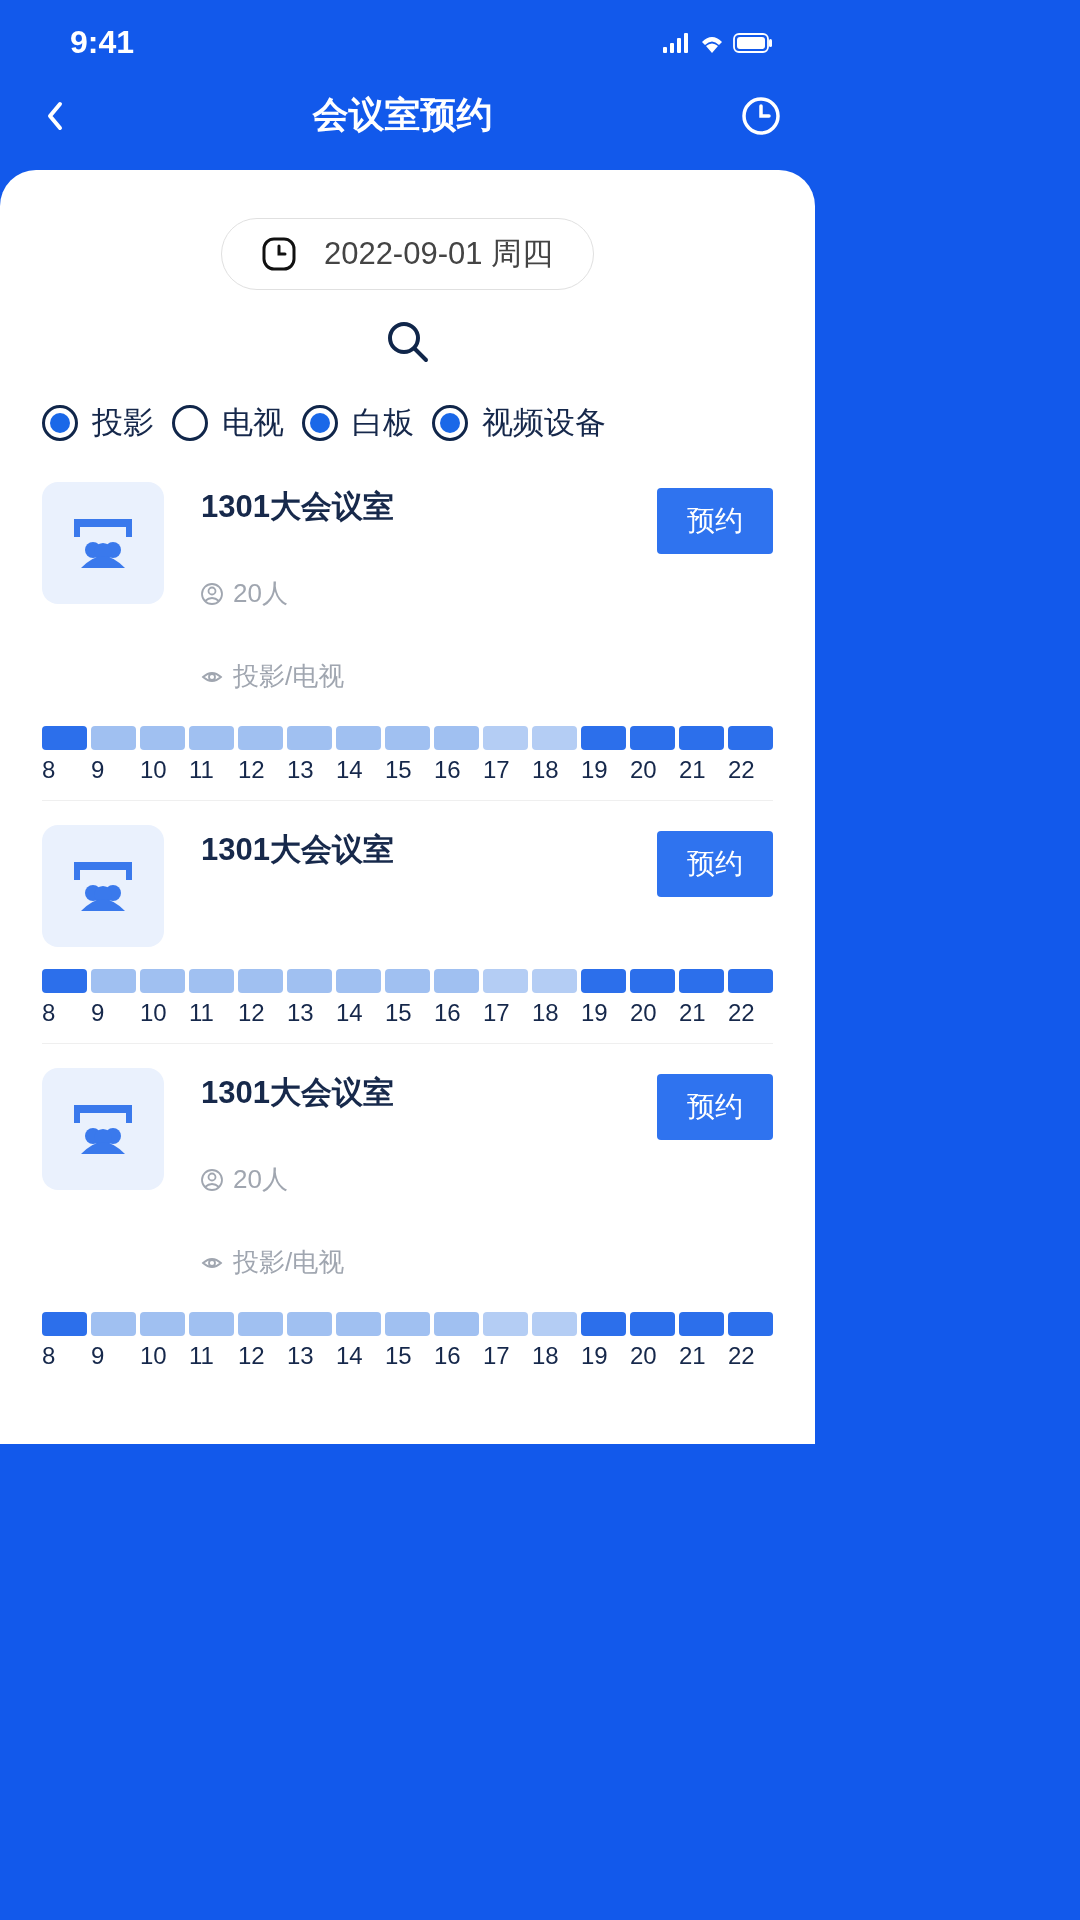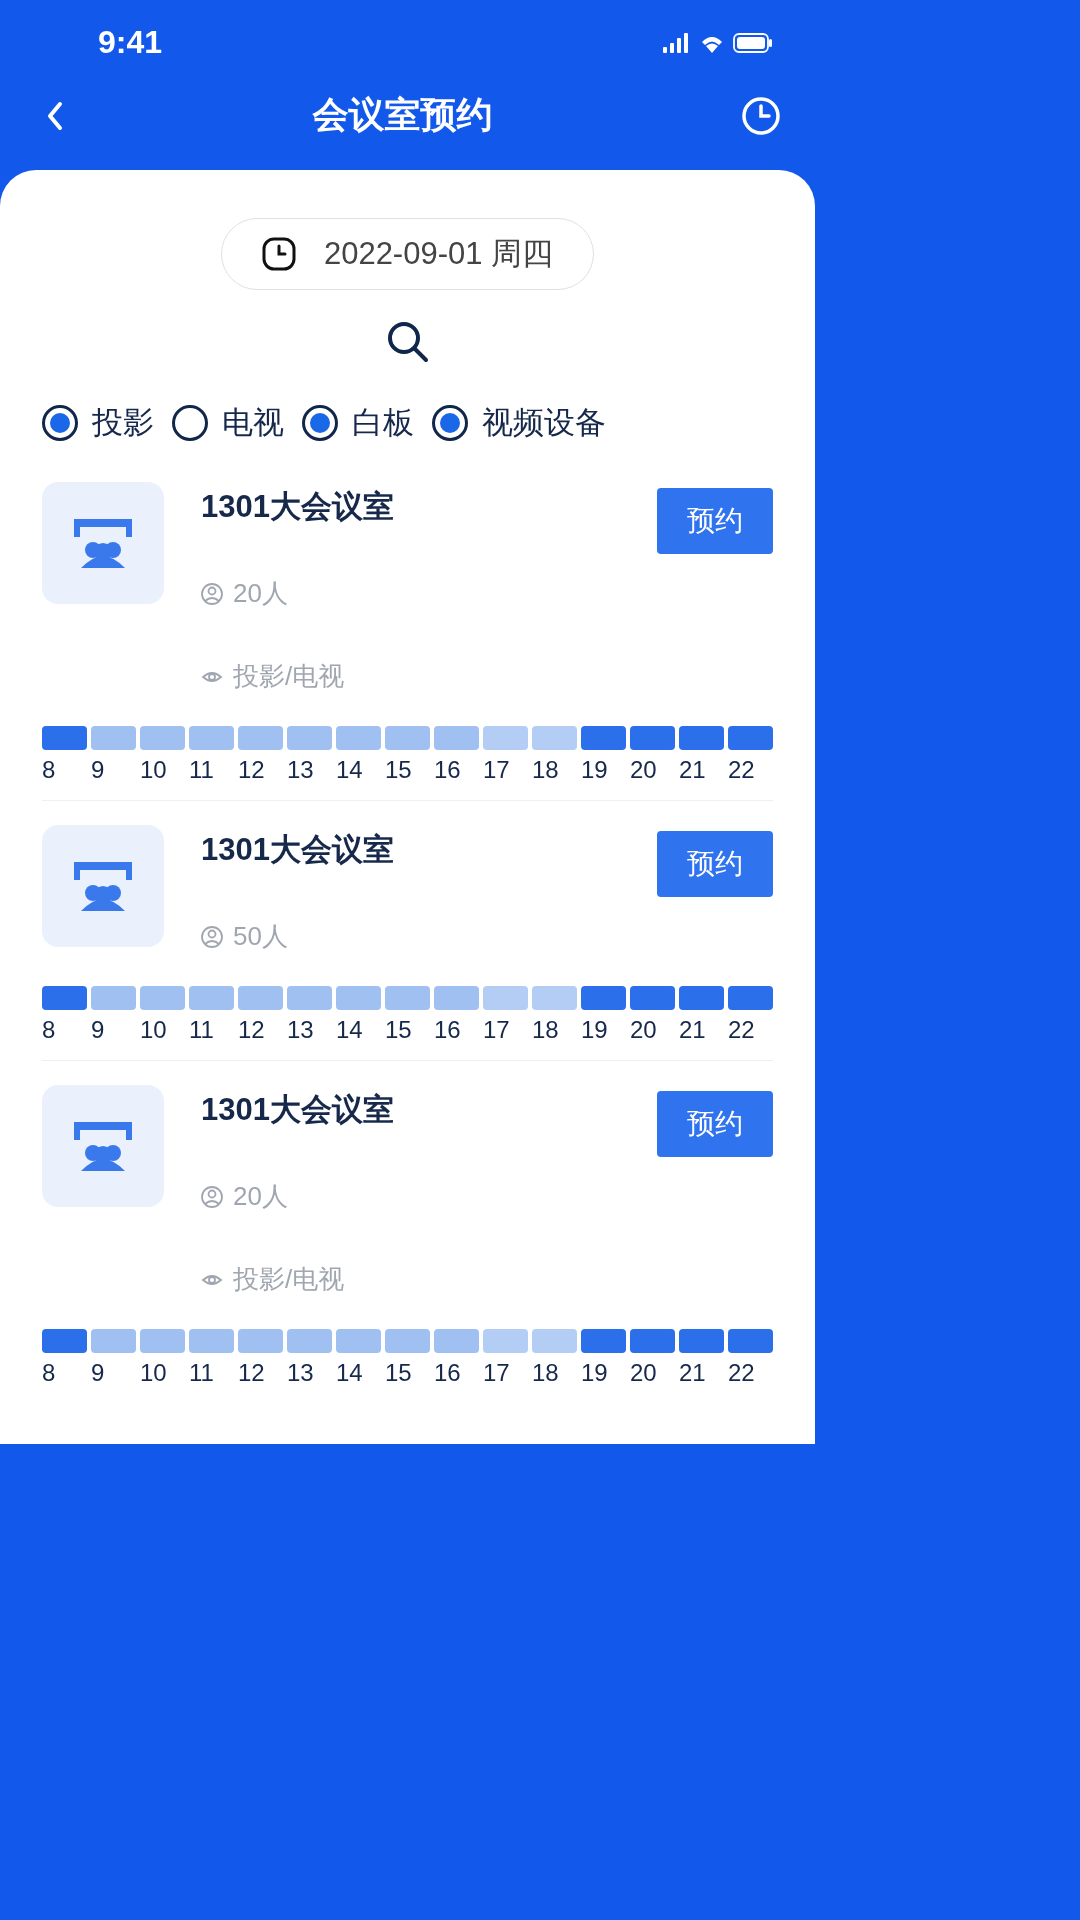--- a/index.html
+++ b/index.html
@@ -13,21 +13,20 @@
       width: 815px;
       height: 1448px;
       overflow: hidden;
     }
     .status-bar {
       display: flex;
       justify-content: space-between;
       align-items: center;
       padding: 24px 42px 12px 70px;
       color: white;
-      margin-left: 28px;
     }
     .status-time {
       font-size: 32px;
       font-weight: 700;
     }
     .status-icons {
       display: flex;
       gap: 8px;
       align-items: center;
     }
@@ -346,28 +345,20 @@
               <rect x="3" y="3" width="6" height="18" fill="#3a79ec"></rect>
               <rect x="55" y="3" width="6" height="18" fill="#3a79ec"></rect>
               <circle cx="22" cy="34" r="8" fill="#3a79ec"></circle>
               <circle cx="42" cy="34" r="8" fill="#3a79ec"></circle>
               <circle cx="32" cy="36" r="9" fill="#3a79ec"></circle>
               <path d="M10 52 Q22 40 32 40 Q42 40 54 52 Z" fill="#3a79ec"></path>
             </svg>
           </div>
           <div class="room-info">
             <div class="room-name">1301大会议室</div>
-            <div class="room-meta">
-              <svg class="meta-icon" viewBox="0 0 22 22" fill="none" stroke="#a0a6b0" stroke-width="1.8">
-                <circle cx="11" cy="11" r="10"></circle>
-                <circle cx="11" cy="8" r="3.5"></circle>
-                <path d="M4 18 Q11 12 18 18"></path>
-              </svg>
-              <span>50人</span>
-            </div>
           </div>
           <button class="book-btn">预约</button>
         </div>
         <div class="timeline">
           <div class="time-slots">
             <div class="slot dark"></div>
             <div class="slot light"></div>
             <div class="slot light"></div>
             <div class="slot light"></div>
             <div class="slot light"></div>

